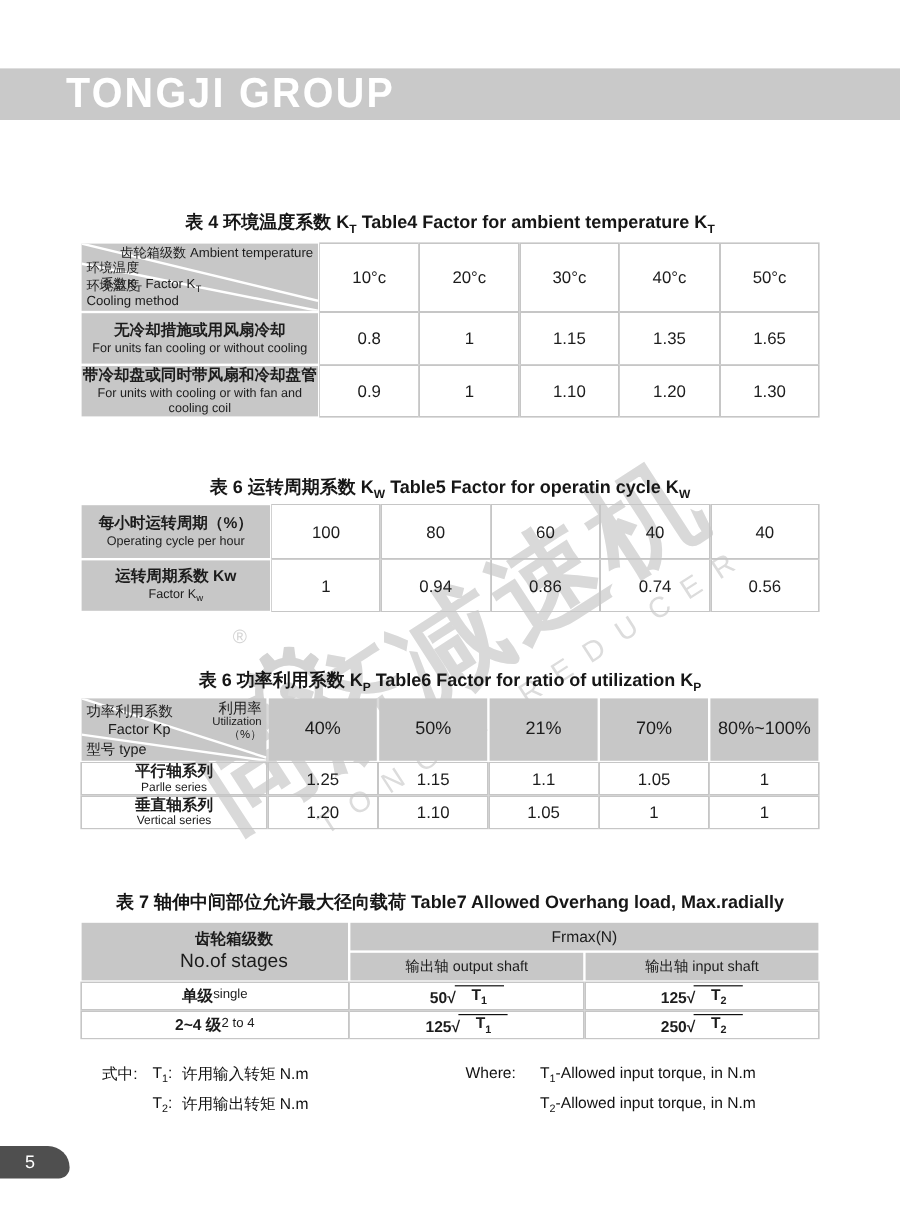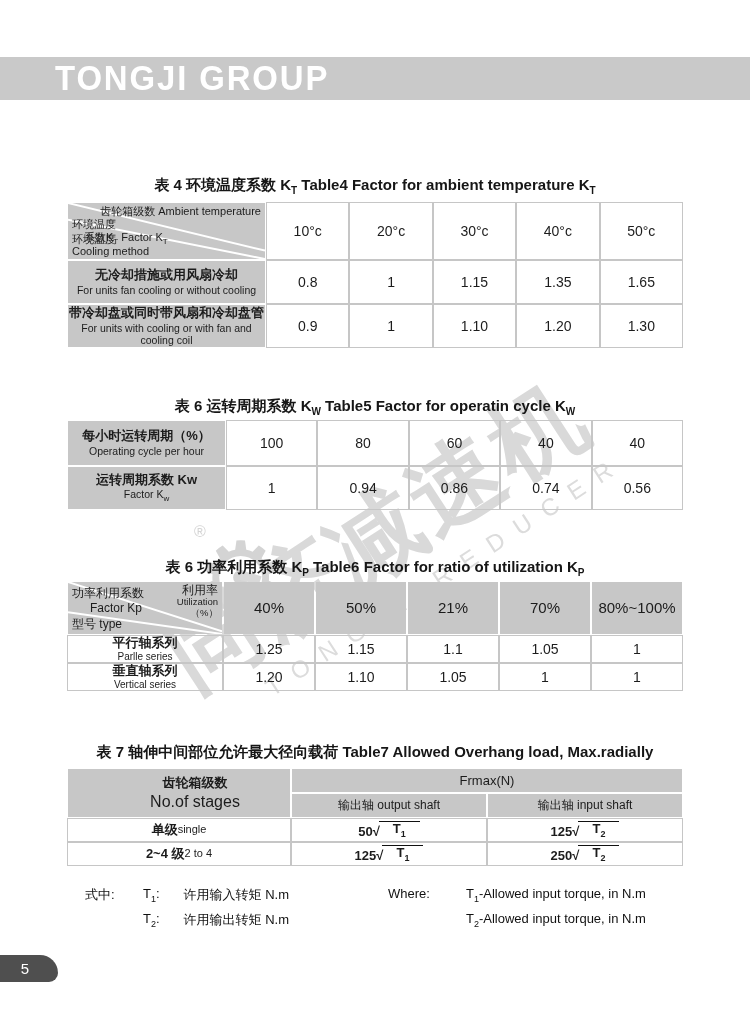--- a/index.html
+++ b/index.html
@@ -70,21 +70,21 @@
   .t7 .rowlab .cn{font-weight:bold;}
   .t7 .rowlab .en{font-size:11px;}
   .formula{display:flex;flex-direction:row;align-items:flex-end;font-size:13px;font-weight:bold;}
   .formula .rad{margin-right:-1px;}
   .formula .vin{border-top:1px solid #111;line-height:1.1;padding:0 14px;}
   .formula sub{font-size:9px;}
   
   .notes{position:absolute;top:886px;z-index:1;font-size:13px;color:#111;}
   .notes-left{left:85px;}
   .notes-right{left:388px;}
-  .nr{display:flex;margin-bottom:7px;white-space:nowrap;gap:16px;}
+  .nr{display:flex;margin-bottom:7px;white-space:nowrap;}
   .nlab{display:inline-block;width:42px;}
   .nlab-r{display:inline-block;width:62px;}
   .nt{display:inline-block;margin-right:8px;}
   .nr sub{font-size:9px;}
   
   .page-tab{
     position:absolute;left:0;top:955px;width:58px;height:27px;background:var(--footer-tab,#4f4f4f);
     border-radius:0 20px 10px 0;display:flex;align-items:center;justify-content:center;z-index:2;
   }
   .page-num{color:#fff;font-size:15px;margin-right:8px;}

